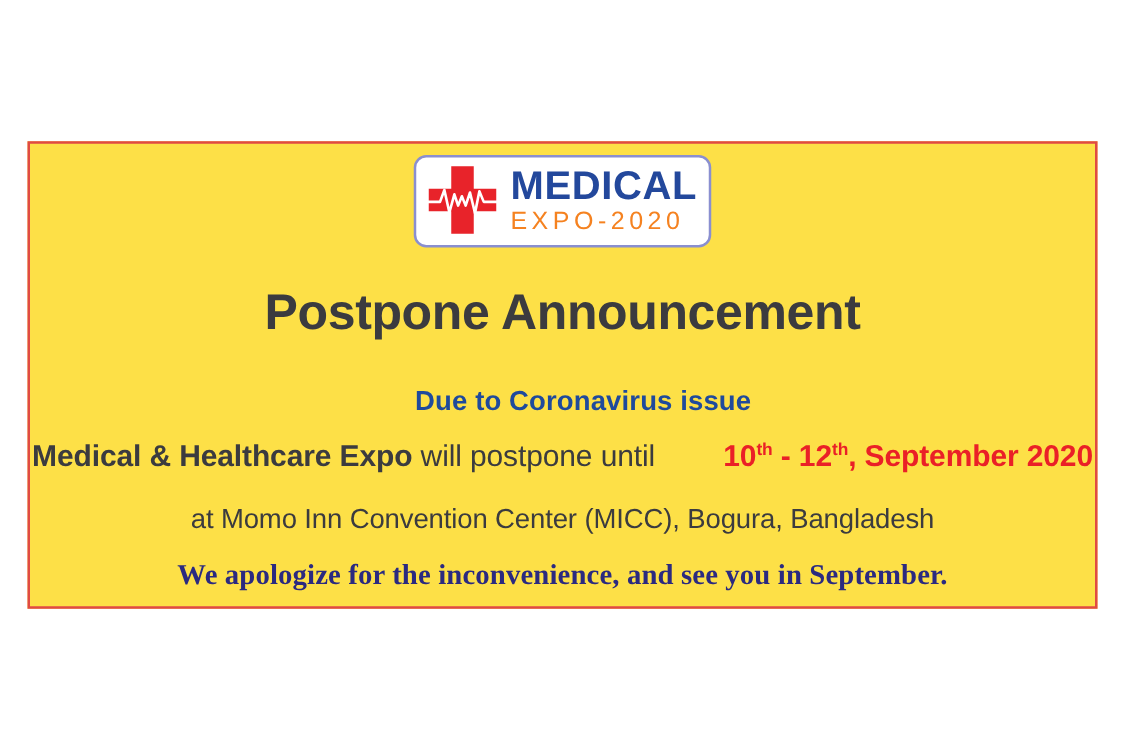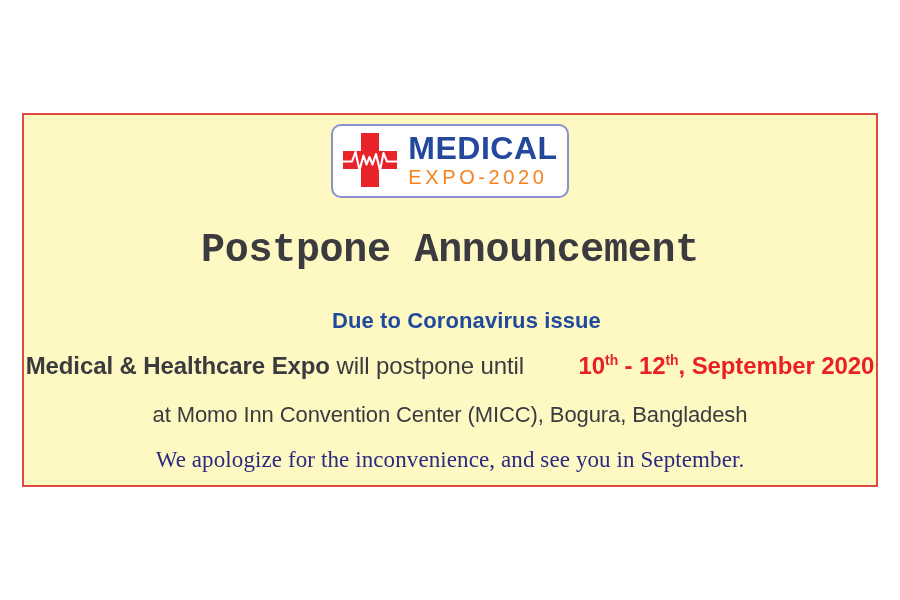--- a/index.html
+++ b/index.html
@@ -17,21 +17,21 @@
   }
 
   
   #poster-frame {
     position: absolute;
     left: 22px;
     top: 113px;
     width: 856px;
     height: 374px;
     border: 2px solid #e04a44;
-    background: #fef9c3;
+    background: #fde047;
     box-sizing: border-box;
   }
 
   #poster-content {
     position: relative;
     width: 100%;
     height: 100%;
     text-align: center;
   }
 
@@ -94,21 +94,21 @@
     line-height: 1.18;
     margin-top: 2px;
   }
 
   
   #headline {
     position: absolute;
     left: 0;
     right: 0;
     top: 113px;
-    font-family: Liberation Mono, monospace;
+    font-family: Liberation Sans, sans-serif;
     font-weight: bold;
     font-size: 40px;
     color: #3b3b3f;
     letter-spacing: -0.3px;
   }
 
   
   #reason-line {
     position: absolute;
     left: 0;
@@ -160,21 +160,21 @@
     letter-spacing: -0.1px;
   }
 
   
   #apology-line {
     position: absolute;
     left: 0;
     right: 0;
     top: 332px;
     font-family: "Liberation Serif", serif;
-    font-weight: normal;
+    font-weight: bold;
     font-size: 23px;
     color: #2b2a80;
     letter-spacing: 0.1px;
   }
 </style>
 </head>
 <body>
 
 <div id="poster-frame">
   <div id="poster-content">

